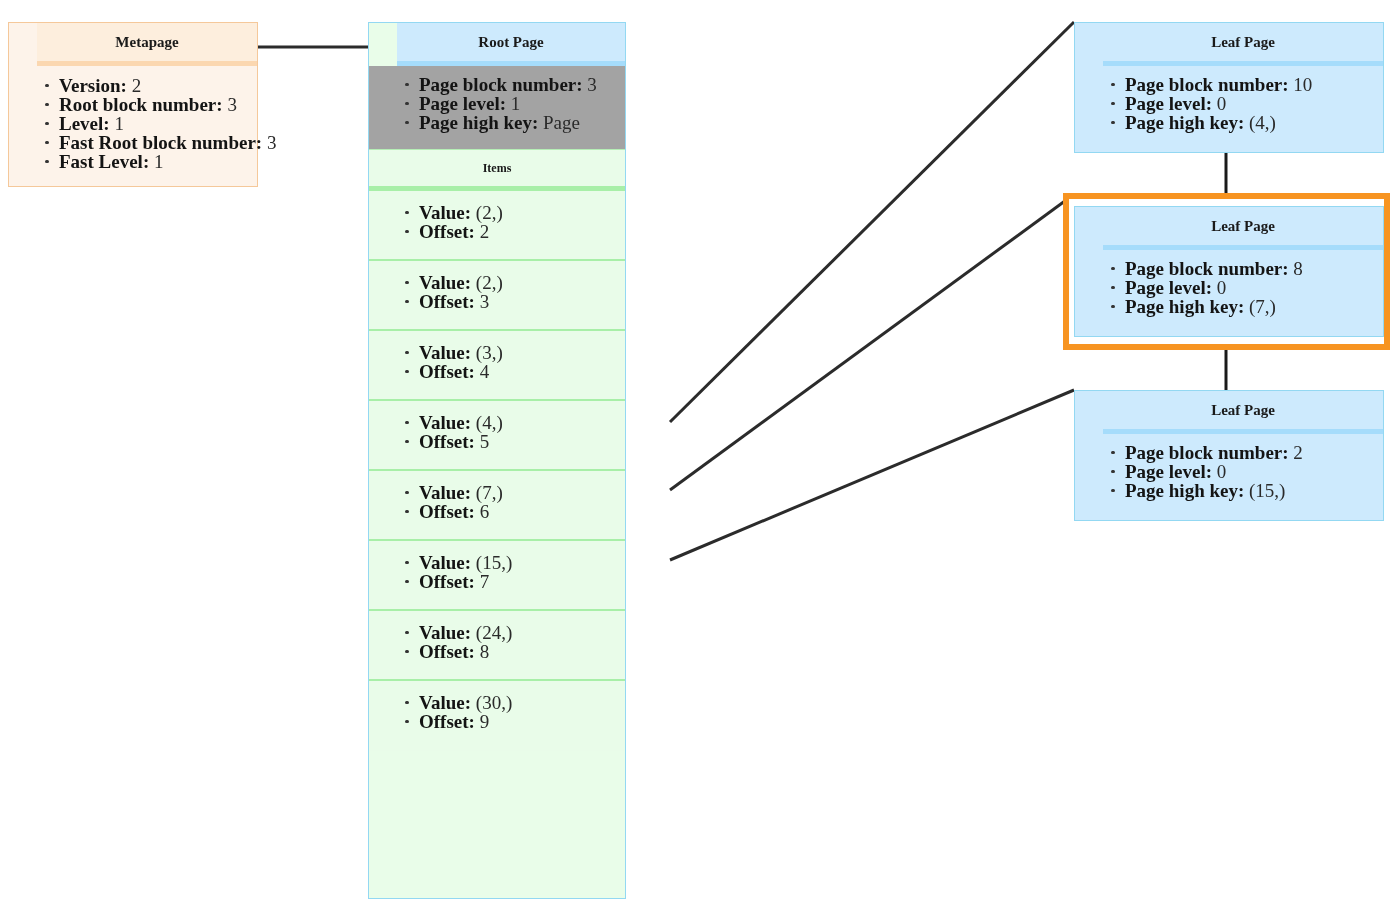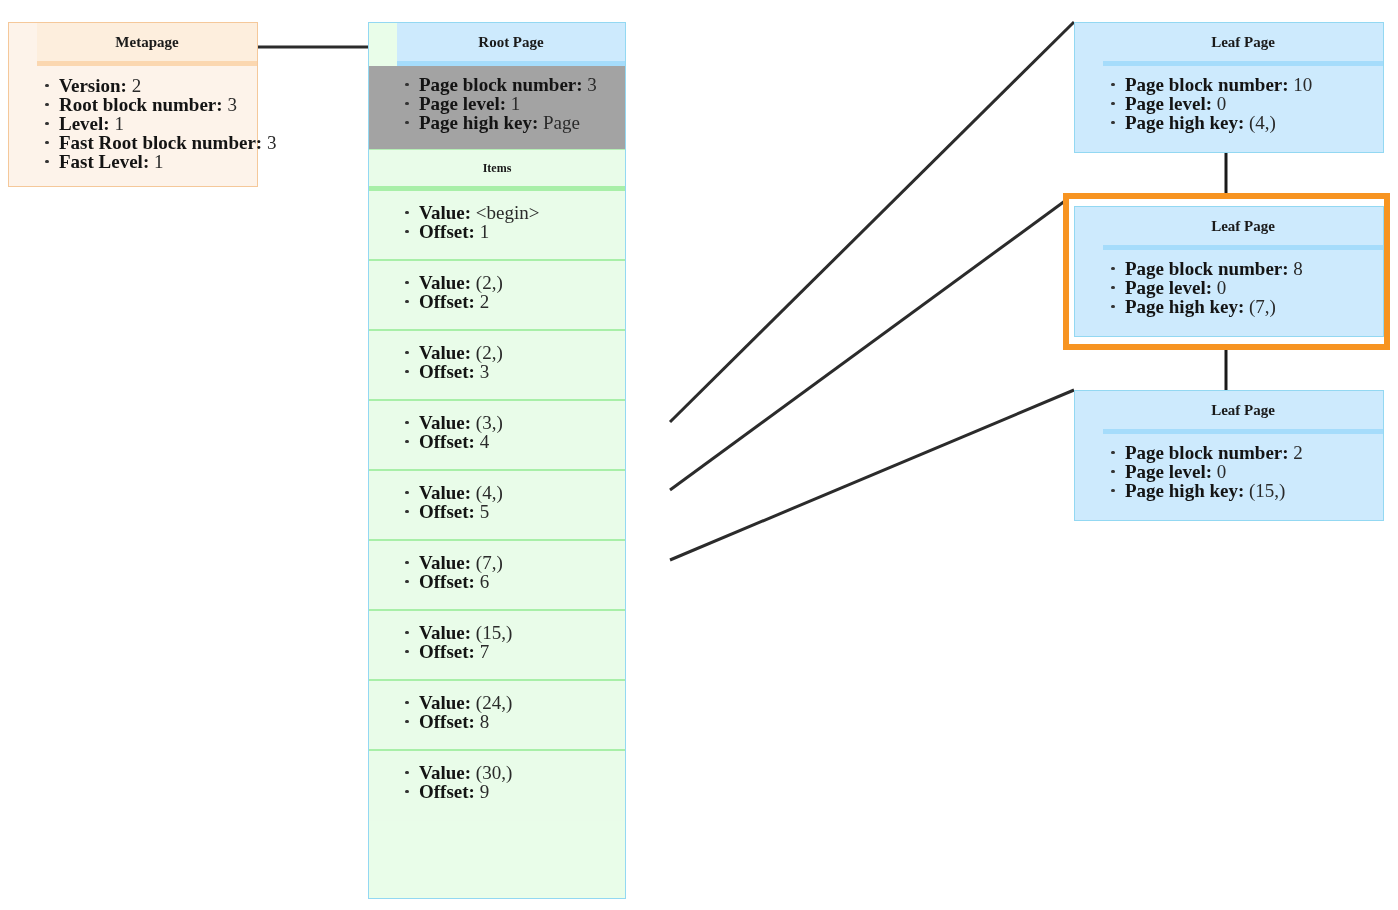--- a/index.html
+++ b/index.html
@@ -201,26 +201,20 @@
         <li><span class="k">Page block number:</span> <span class="v">3</span></li>
         <li><span class="k">Page level:</span> <span class="v">1</span></li>
         <li><span class="k">Page high key:</span> <span class="v">Page</span></li>
       </ul>
     </div>
 
     <div class="items-title">Items</div>
 
     <div class="item-row">
       <ul class="kv">
-        <li><span class="k">Value:</span> <span class="v">&lt;begin&gt;</span></li>
-        <li><span class="k">Offset:</span> <span class="v">1</span></li>
-      </ul>
-    </div>
-    <div class="item-row">
-      <ul class="kv">
         <li><span class="k">Value:</span> <span class="v">(2,)</span></li>
         <li><span class="k">Offset:</span> <span class="v">2</span></li>
       </ul>
     </div>
     <div class="item-row">
       <ul class="kv">
         <li><span class="k">Value:</span> <span class="v">(2,)</span></li>
         <li><span class="k">Offset:</span> <span class="v">3</span></li>
       </ul>
     </div>

